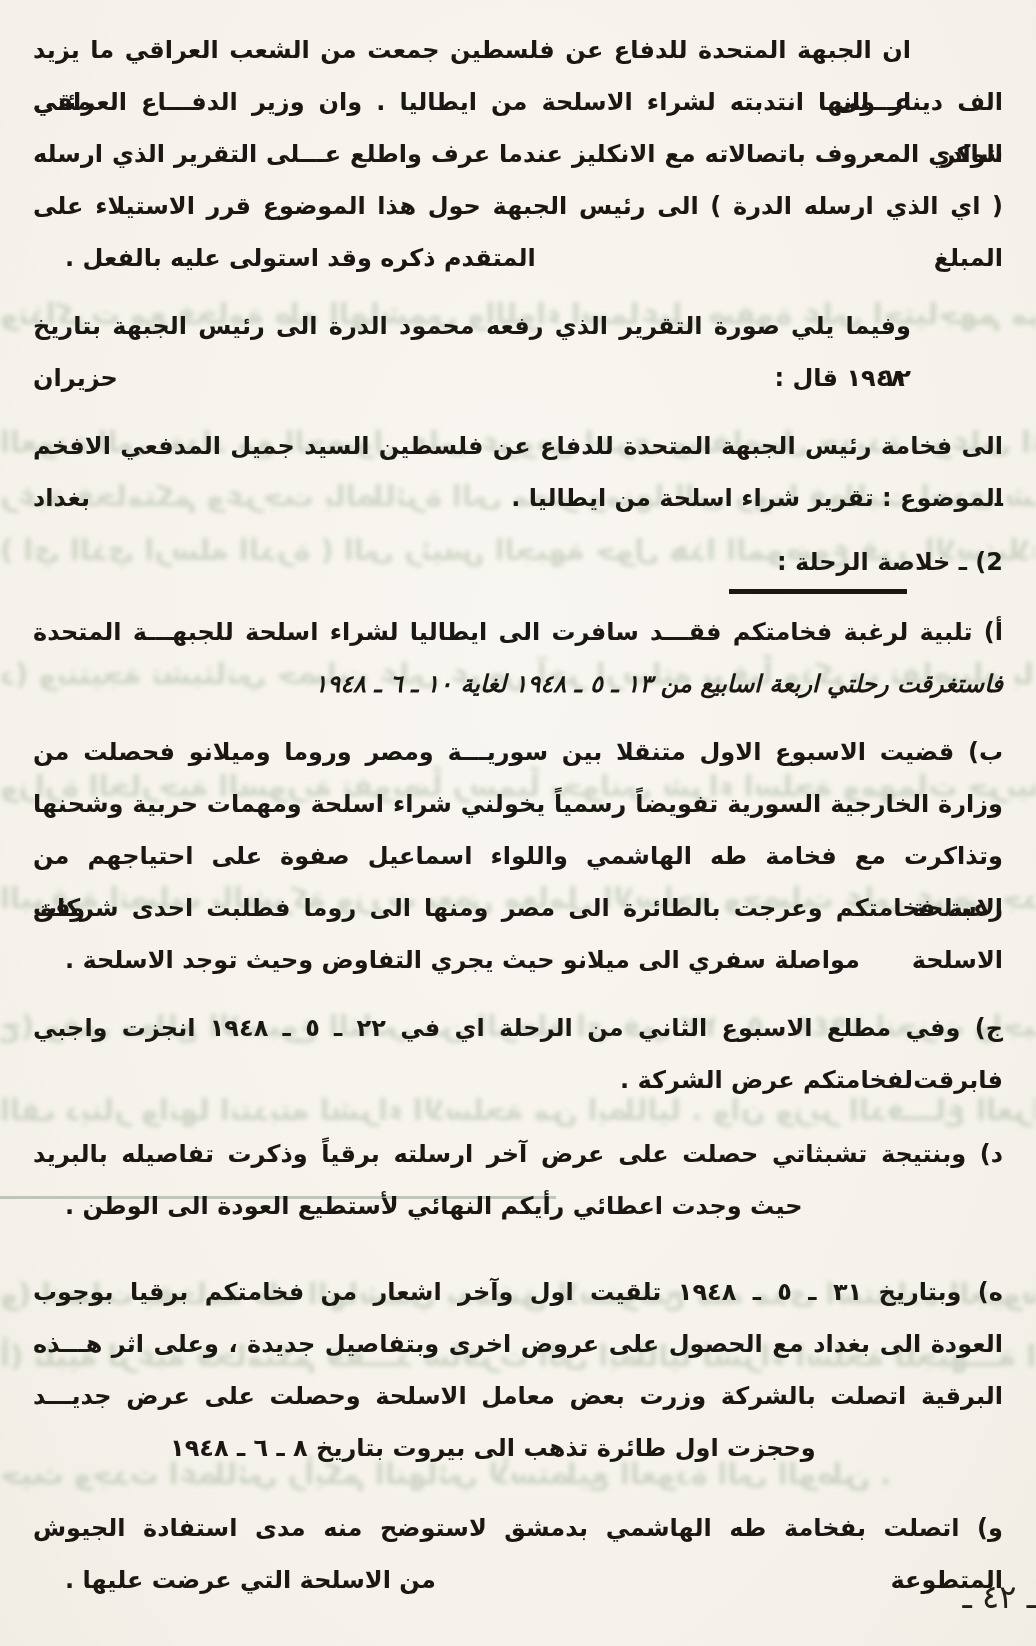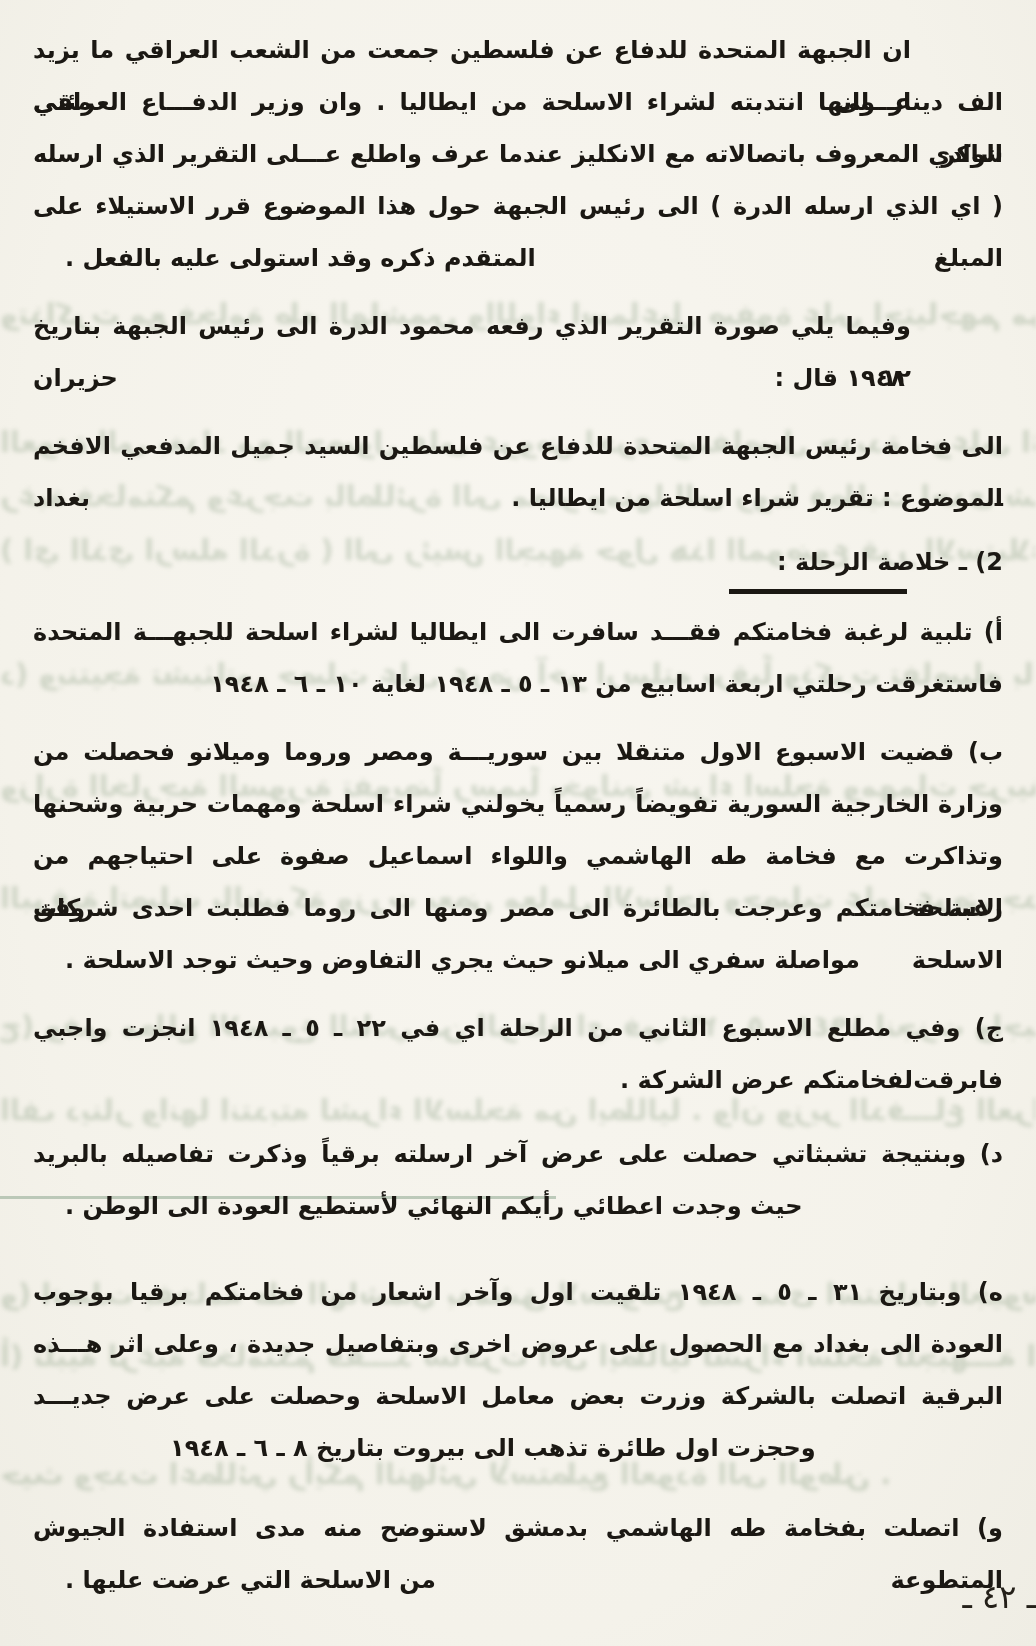--- a/index.html
+++ b/index.html
@@ -31,21 +31,21 @@
   .ind{padding-right:92px;}
   .gap-sm{margin-top:12px;}
   .gap-md{margin-top:16px;}
   .gap-lg{margin-top:22px;}
   .heading-underline{
     height:5px;background:#1b1813;width:178px;
     margin:1px 96px 1px auto;
   }
   .pad-r-90{padding-right:90px;}
   .pad-r-98{padding-right:98px;}
-  .pad-l-150{padding-left:150px;}
+  .pad-l-150{padding-left:150px;font-style:italic;}
   .pad-l-105{padding-left:105px;}
   .page-number{
     position:absolute;left:0;right:0;top:1578px;
     text-align:right;direction:rtl;
     color:#242019;font-size:32px;font-weight:400;
     letter-spacing:4px;
     z-index:2;
   }
   
   .ghosts{position:absolute;inset:0;z-index:1;pointer-events:none;}

